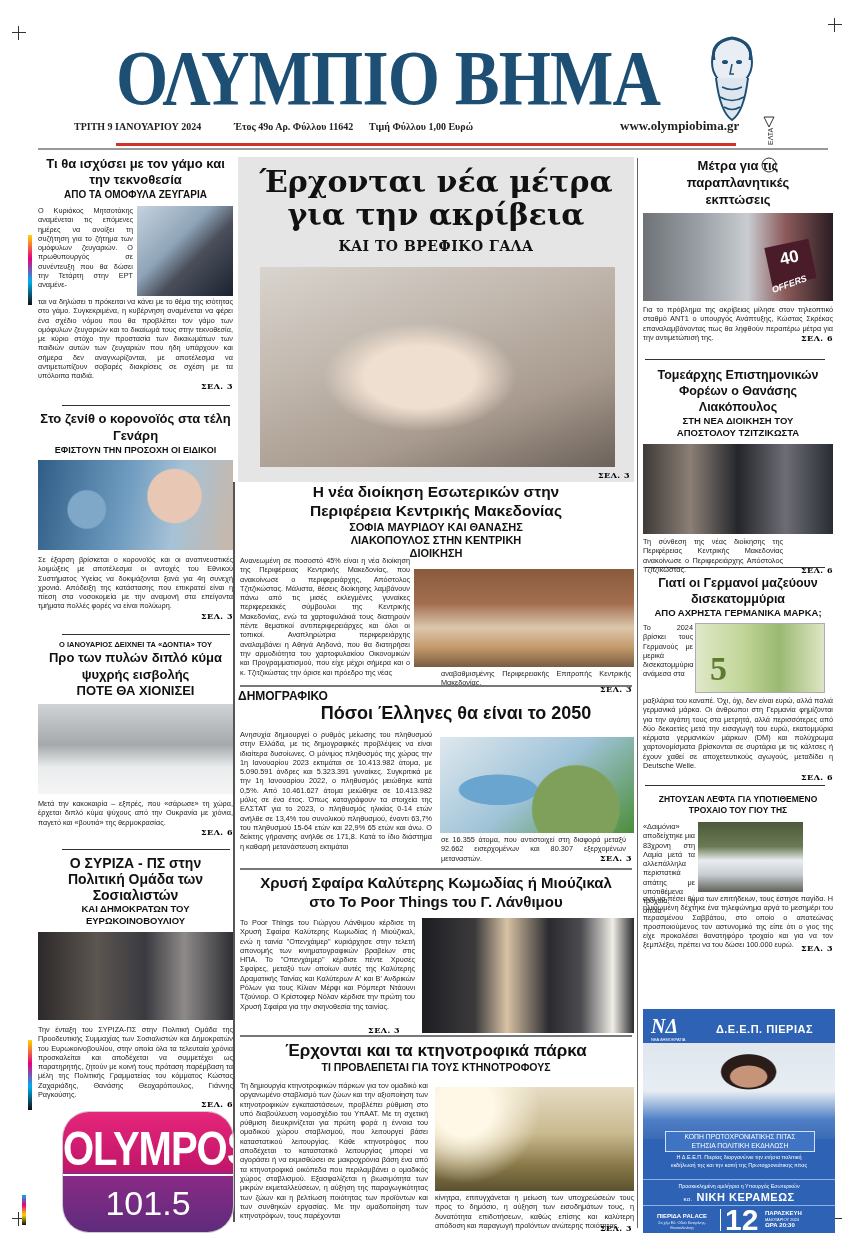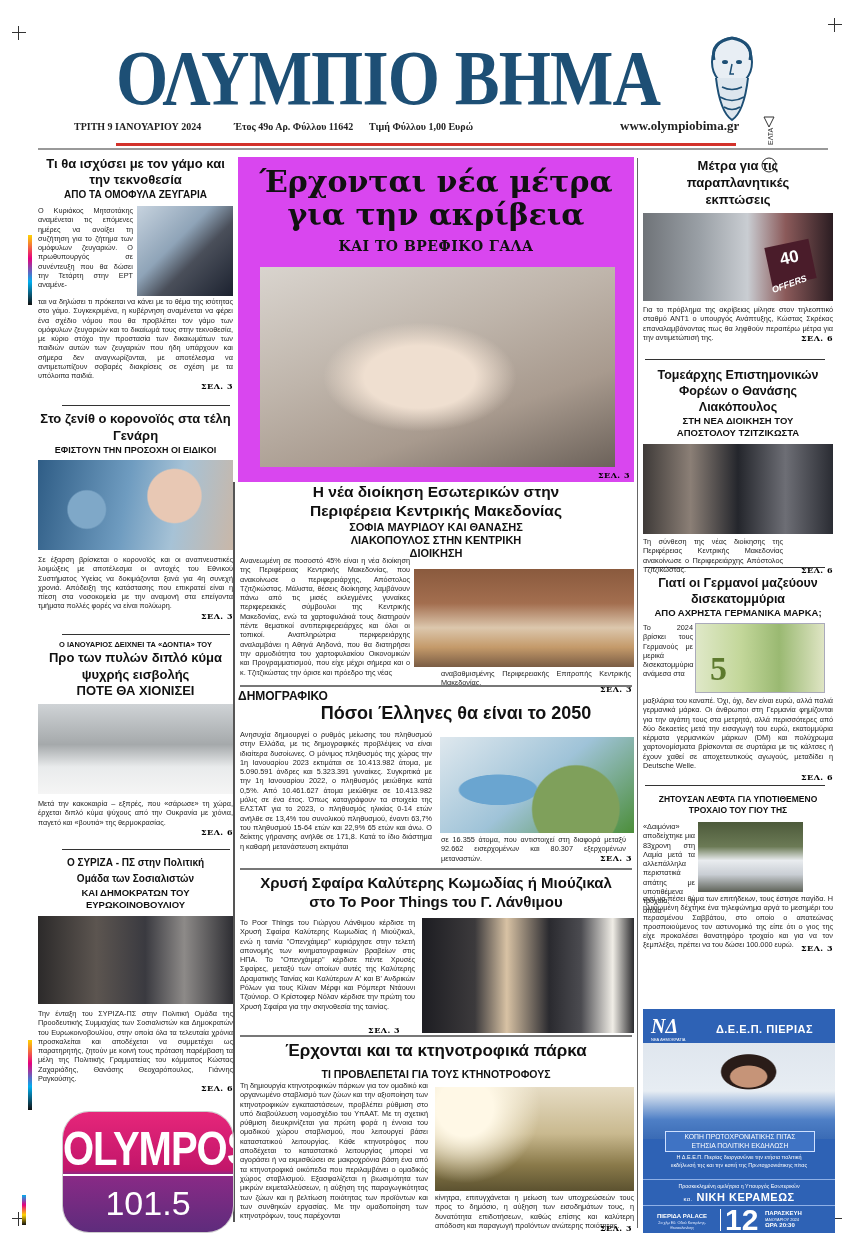--- a/index.html
+++ b/index.html
@@ -139,34 +139,34 @@
   <div class="sub" style="font-size:7.5px;">Ο ΙΑΝΟΥΑΡΙΟΣ ΔΕΙΧΝΕΙ ΤΑ «ΔΟΝΤΙΑ» ΤΟΥ</div>
   <h2 class="hl" style="font-size:13px;line-height:17px;">Προ των πυλών διπλό κύμα ψυχρής εισβολής</h2>
   <div class="sub" style="font-size:13px;text-align:center;">ΠΟΤΕ ΘΑ ΧΙΟΝΙΣΕΙ</div>
   <div class="photo ph-snow" style="position:relative;margin-top:6px;width:195px;height:90px;"></div>
   <div class="body" style="margin-top:5px;">Μετά την κακοκαιρία – εξπρές, που «σάρωσε» τη χώρα, έρχεται διπλό κύμα ψύχους από την Ουκρανία με χιόνια, παγετό και «βουτιά» της θερμοκρασίας.</div>
   <div class="sel">ΣΕΛ. 6</div>
 </article>
 <div class="rule" style="left:62px;top:849px;width:168px;"></div>
 
 <article class="col" style="left:38px;top:855px;width:195px;">
-  <h2 class="hl" style="font-size:10px;line-height:16px;padding:0 14px;">Ο ΣΥΡΙΖΑ - ΠΣ στην Πολιτική Ομάδα των Σοσιαλιστών</h2>
+  <h2 class="hl" style="font-size:14px;line-height:16px;padding:0 14px;">Ο ΣΥΡΙΖΑ - ΠΣ στην Πολιτική Ομάδα των Σοσιαλιστών</h2>
   <div class="sub" style="font-size:9.5px;line-height:12px;padding:0 30px;">ΚΑΙ ΔΗΜΟΚΡΑΤΩΝ ΤΟΥ ΕΥΡΩΚΟΙΝΟΒΟΥΛΙΟΥ</div>
   <div class="photo ph-syriza" style="position:relative;margin-top:5px;width:195px;height:88px;"></div>
   <div class="body" style="margin-top:5px;">Την ένταξη του ΣΥΡΙΖΑ-ΠΣ στην Πολιτική Ομάδα της Προοδευτικής Συμμαχίας των Σοσιαλιστών και Δημοκρατών του Ευρωκοινοβουλίου, στην οποία όλα τα τελευταία χρόνια προσκαλείται και αποδέχεται να συμμετέχει ως παρατηρητής, ζητούν με κοινή τους πρόταση παρέμβαση τα μέλη της Πολιτικής Γραμματείας του κόμματος Κώστας Ζαχαριάδης, Θανάσης Θεοχαρόπουλος, Γιάννης Ραγκούσης.</div>
   <div class="sel">ΣΕΛ. 6</div>
 </article>
 
 <div class="olympos">
   <div class="olympos-name">OLYMPOS</div>
   <div class="olympos-divider"></div>
   <div class="olympos-freq">101.5</div>
 </div>
 
-<article class="col" style="left:238px;top:157px;width:396px;height:325px;background:#d946ef;">
+<article class="col" style="left:238px;top:157px;width:396px;height:325px;background:#e5e5e5;">
   <h1 class="hl" style="font-family:'DejaVu Serif',serif;font-size:30px;line-height:33px;margin-top:8px;">Έρχονται νέα μέτρα για την ακρίβεια</h1>
   <div class="sub" style="font-family:'DejaVu Serif',serif;font-size:14px;margin-top:7px;letter-spacing:0.5px;">ΚΑΙ ΤΟ ΒΡΕΦΙΚΟ ΓΑΛΑ</div>
   <div class="photo ph-baby" style="left:22px;top:110px;width:355px;height:200px;"></div>
   <div class="sel" style="position:absolute;right:4px;bottom:2px;">ΣΕΛ. 3</div>
 </article>
 
 <article class="col" style="left:238px;top:482px;width:396px;">
   <h2 class="hl" style="font-size:15.5px;line-height:19px;padding:0 40px;">Η νέα διοίκηση Εσωτερικών στην Περιφέρεια Κεντρικής Μακεδονίας</h2>
   <div class="sub" style="font-size:11px;line-height:13px;margin-top:1px;padding:0 90px;">ΣΟΦΙΑ ΜΑΥΡΙΔΟΥ ΚΑΙ ΘΑΝΑΣΗΣ ΛΙΑΚΟΠΟΥΛΟΣ ΣΤΗΝ ΚΕΝΤΡΙΚΗ ΔΙΟΙΚΗΣΗ</div>
   <div class="body" style="position:absolute;left:2px;top:74px;width:170px;">Ανανεωμένη σε ποσοστό 45% είναι η νέα διοίκηση της Περιφέρειας Κεντρικής Μακεδονίας, που ανακοίνωσε ο περιφερειάρχης, Απόστολος Τζιτζικώστας. Μάλιστα, θέσεις διοίκησης λαμβάνουν πάνω από τις μισές εκλεγμένες γυναίκες περιφερειακές σύμβουλοι της Κεντρικής Μακεδονίας, ενώ τα χαρτοφυλάκιά τους διατηρούν πέντε θεματικοί αντιπεριφερειάρχες και όλοι οι τοπικοί. Αναπληρώτρια περιφερειάρχης αναλαμβάνει η Αθηνά Αηδονά, που θα διατηρήσει την αρμοδιότητα του χαρτοφυλακίου Οικονομικών και Προγραμματισμού, που είχε μέχρι σήμερα και ο κ. Τζιτζικώστας την όρισε και πρόεδρο της νέας</div>
@@ -189,21 +189,21 @@
 <article class="col" style="left:238px;top:873px;width:396px;">
   <h2 class="hl" style="font-size:15px;line-height:19px;padding:0 8px;">Χρυσή Σφαίρα Καλύτερης Κωμωδίας ή Μιούζικαλ στο Το Poor Things του Γ. Λάνθιμου</h2>
   <div class="body" style="position:absolute;left:2px;top:45px;width:175px;">Το Poor Things του Γιώργου Λάνθιμου κέρδισε τη Χρυσή Σφαίρα Καλύτερης Κωμωδίας ή Μιούζικαλ, ενώ η ταινία "Οπενχάιμερ" κυριάρχησε στην τελετή απονομής των κινηματογραφικών βραβείων στις ΗΠΑ. Το "Οπενχάιμερ" κέρδισε πέντε Χρυσές Σφαίρες, μεταξύ των οποίων αυτές της Καλύτερης Δραματικής Ταινίας και Καλύτερων Α' και Β' Ανδρικών Ρόλων για τους Κίλιαν Μέρφι και Ρόμπερτ Ντάουνι Τζούνιορ. Ο Κρίστοφερ Νόλαν κέρδισε την πρώτη του Χρυσή Σφαίρα για την σκηνοθεσία της ταινίας.</div>
   <div class="sel" style="position:absolute;left:130px;top:152px;">ΣΕΛ. 3</div>
   <div class="photo ph-globes" style="left:184px;top:45px;width:212px;height:115px;"></div>
 </article>
 <div class="rule" style="left:240px;top:1035px;width:392px;background:#777;height:2px;"></div>
 
 <article class="col" style="left:238px;top:1041px;width:396px;">
   <h2 class="hl" style="font-size:17px;line-height:20px;">Έρχονται και τα κτηνοτροφικά πάρκα</h2>
-  <div class="sub" style="font-size:10.5px;margin-top:7px;">ΤΙ ΠΡΟΒΛΕΠΕΤΑΙ ΓΙΑ ΤΟΥΣ ΚΤΗΝΟΤΡΟΦΟΥΣ</div>
+  <div class="sub" style="font-size:10.5px;margin-top:0;">ΤΙ ΠΡΟΒΛΕΠΕΤΑΙ ΓΙΑ ΤΟΥΣ ΚΤΗΝΟΤΡΟΦΟΥΣ</div>
   <div class="body" style="position:absolute;left:2px;top:40px;width:188px;">Τη δημιουργία κτηνοτροφικών πάρκων για τον ομαδικό και οργανωμένο σταβλισμό των ζώων και την αξιοποίηση των κτηνοτροφικών εγκαταστάσεων, προβλέπει ρύθμιση στο υπό διαβούλευση νομοσχέδιο του ΥπΑΑΤ. Με τη σχετική ρύθμιση διευκρινίζεται για πρώτη φορά η έννοια του ομαδικού χώρου σταβλισμού, που λειτουργεί βάσει καταστατικού λειτουργίας. Κάθε κτηνοτρόφος που αποδέχεται το καταστατικό λειτουργίας μπορεί να αγοράσει ή να εκμισθώσει σε μακροχρόνια βάση ένα από τα κτηνοτροφικά οικόπεδα που περιλαμβάνει ο ομαδικός χώρος σταβλισμού. Εξασφαλίζεται η βιωσιμότητα των μικρών εκμεταλλεύσεων, η αύξηση της παραγωγικότητας των ζώων και η βελτίωση ποιότητας των προϊόντων και των συνθηκών εργασίας. Με την ομαδοποίηση των κτηνοτρόφων, τους παρέχονται</div>
   <div class="photo ph-farm" style="left:197px;top:46px;width:199px;height:104px;"></div>
   <div class="body" style="position:absolute;left:197px;top:152px;width:199px;">κίνητρα, επιτυγχάνεται η μείωση των υποχρεώσεών τους προς το δημόσιο, η αύξηση των εισοδημάτων τους, η δυνατότητα επιδοτήσεων, καθώς επίσης και καλύτερη απόδοση και παραγωγή προϊόντων ανώτερης ποιότητας.</div>
   <div class="sel" style="position:absolute;right:2px;top:182px;">ΣΕΛ. 3</div>
 </article>
 
 <div class="vrule" style="left:637px;top:158px;height:1070px;background:#666;width:1px;"></div>
 
 <article class="col" style="left:643px;top:157px;width:190px;">
   <h2 class="hl" style="font-size:13px;line-height:17px;padding:0 10px;">Μέτρα για τις παραπλανητικές εκπτώσεις</h2>

